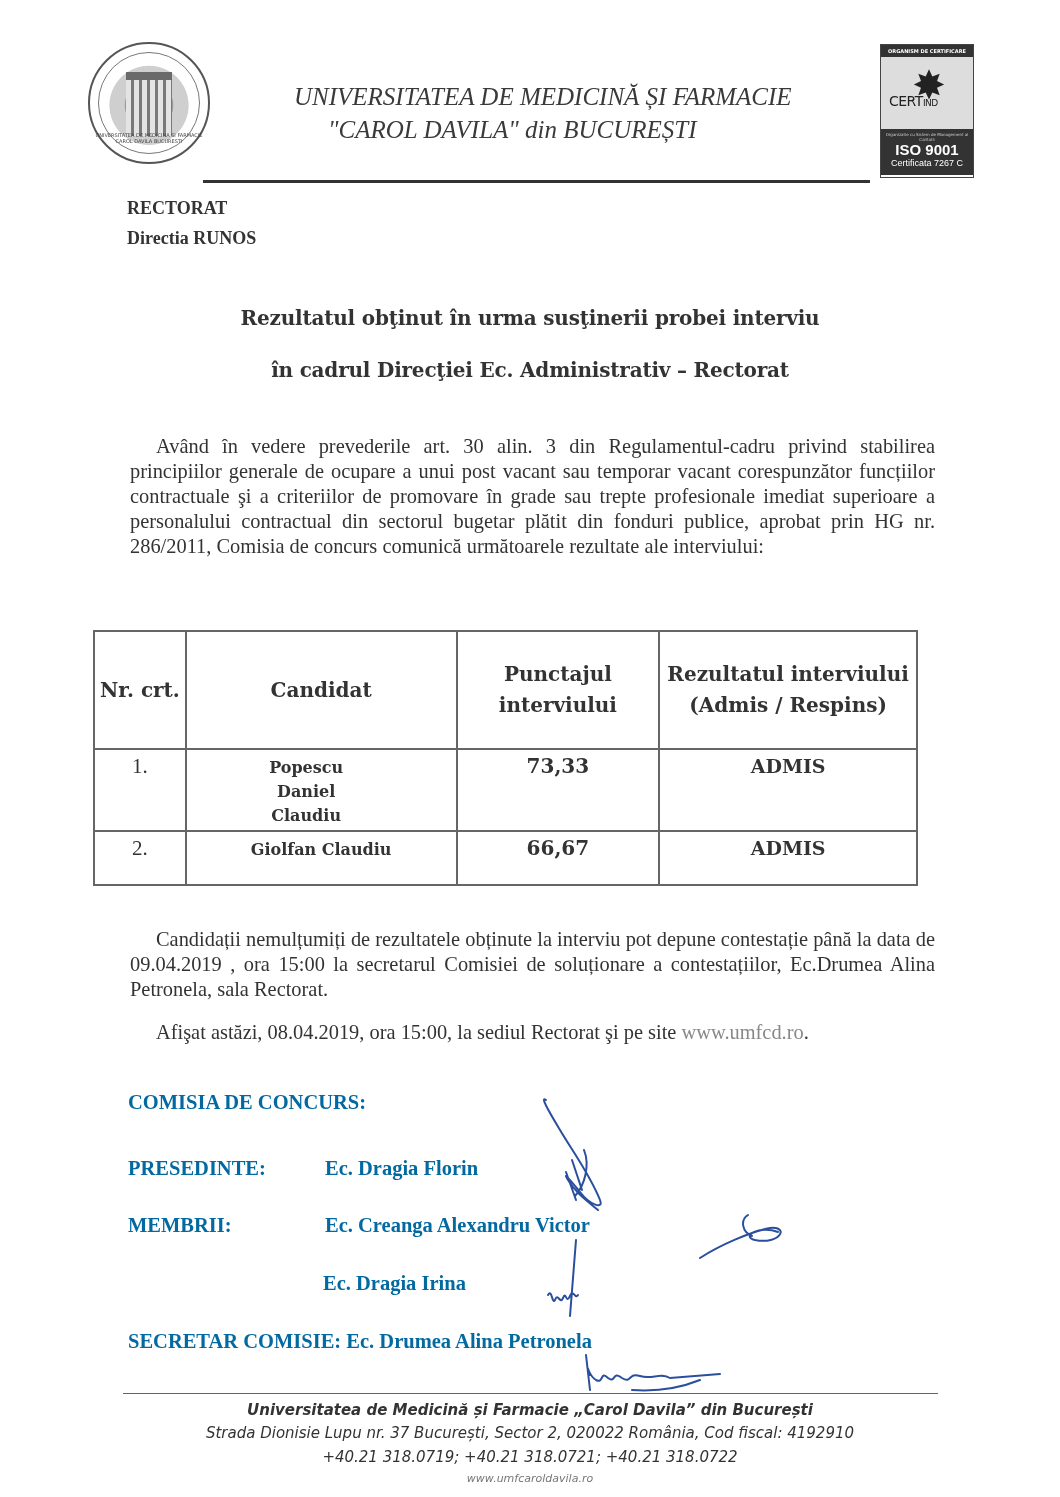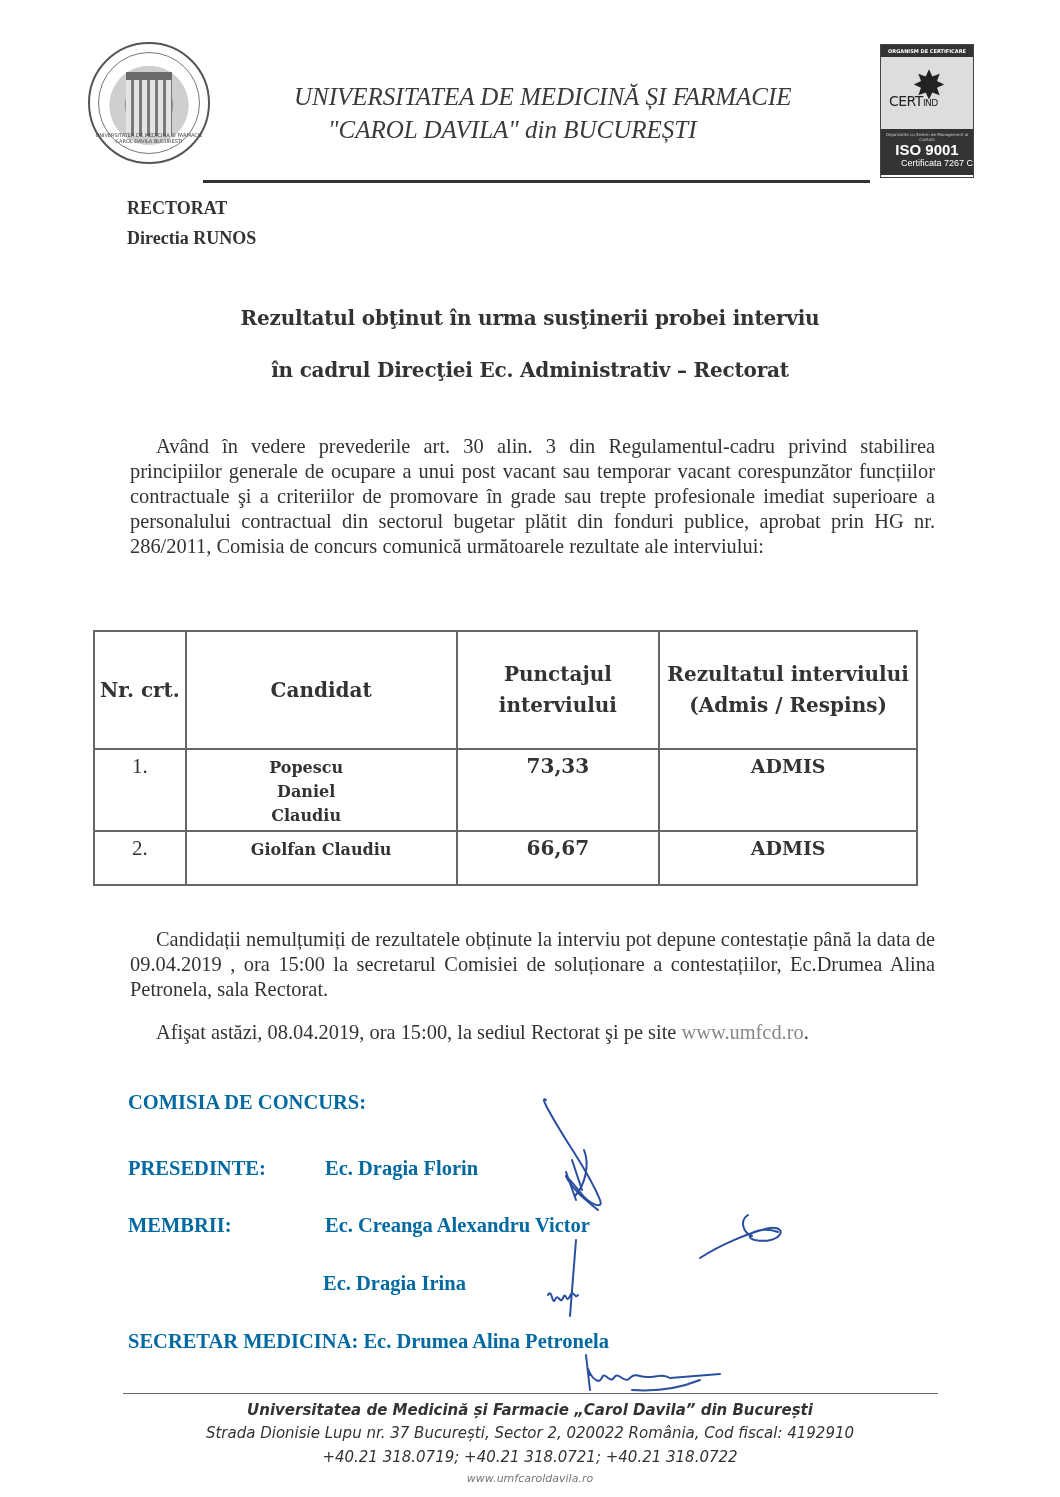--- a/index.html
+++ b/index.html
@@ -17,21 +17,21 @@
     .uni-title .l2 { display:block; padding-left: 50px; }
 
     .cert { left: 880px; top: 44px; width: 92px; height: 132px; border: 1px solid #444; background:#fff; }
     .cert .top { height: 12px; background:#333; color:#fff; font: bold 5px "DejaVu Sans", sans-serif; text-align:center; line-height:12px; }
     .cert .mid { height: 72px; background:#ddd; position:relative; }
     .cert .mid .star { position:absolute; left:30px; top:10px; width:36px; height:36px; color:#222; font: 40px "DejaVu Sans", sans-serif; line-height:36px; text-align:center; }
     .cert .mid .label { position:absolute; left:8px; top:36px; font: 14px "DejaVu Sans", sans-serif; color:#222; letter-spacing:-0.5px; }
     .cert .bot { background:#333; color:#fff; text-align:center; height: 46px; }
     .cert .bot .small { font: 4px "DejaVu Sans", sans-serif; line-height:5px; padding-top:3px; color:#ccc; }
     .cert .bot .iso { font: bold 15px "Liberation Sans", sans-serif; line-height:16px; }
-    .cert .bot .num { font: 9px "Liberation Sans", sans-serif; line-height:10px;text-align:right; }
+    .cert .bot .num { font: 9px "Liberation Sans", sans-serif; line-height:10px; }
 
     .header-rule { left: 203px; top: 180px; width: 667px; height: 3px; background: #333; }
 
     .rectorat { left: 127px; top: 193px; font: bold 18px "Liberation Serif", serif; line-height: 30px; color:#333; }
 
     
     .doc-title { left: 100px; width: 860px; text-align: center; font-family: "DejaVu Serif", serif; font-weight: bold; font-size: 20px; color:#333; letter-spacing: -0.2px; }
     .t1 { top: 306px; }
     .t2 { top: 355px; line-height: 31px; }
 
@@ -157,21 +157,21 @@
   <span class="site-link">www.umfcd.ro</span><span>.</span>
 </div>
 
 <div class="abs comm c-title">COMISIA DE CONCURS:</div>
 <div class="abs comm c-pres-l">PRESEDINTE:</div>
 <div class="abs comm c-pres-v">Ec. Dragia Florin</div>
 <div class="abs comm c-mem-l">MEMBRII:</div>
 <div class="abs comm c-mem1">Ec. Creanga Alexandru Victor</div>
 <div class="abs comm c-mem2">Ec. Dragia Irina</div>
 <div class="abs comm c-sec">
-  <span>SECRETAR MEDICINA:</span>
+  <span>SECRETAR COMISIE:</span>
   <span>Ec. Drumea Alina Petronela</span>
 </div>
 
 <svg class="abs signature" style="left:0;top:0;" width="1060" height="1497">
   <g fill="none" stroke="#2a4f9e" stroke-width="2" stroke-linecap="round">
     <path d="M546 1100 C540 1096 548 1110 560 1130 C575 1155 590 1175 600 1200 C604 1210 590 1205 580 1192 C570 1180 562 1170 568 1180 C575 1192 586 1200 598 1210 M572 1160 L582 1190 M566 1172 L576 1200 M584 1150 C590 1165 585 1185 575 1196"></path>
     <path d="M700 1258 C720 1245 750 1232 770 1228 C790 1226 780 1245 755 1240 C740 1236 760 1225 778 1232 M748 1215 C740 1220 742 1232 752 1236"></path>
     <path d="M548 1295 C552 1288 552 1305 555 1300 C558 1292 560 1305 563 1298 C566 1290 566 1305 570 1296 C573 1288 575 1300 578 1295 M576 1240 L570 1316"></path>
     <path d="M590 1375 C586 1360 588 1375 596 1380 C604 1384 600 1370 608 1378 C616 1384 612 1370 622 1378 C632 1384 628 1372 640 1376 C652 1380 660 1372 670 1378 L720 1374 M586 1355 L590 1390 M632 1390 C660 1392 680 1388 700 1380"></path>
   </g>

